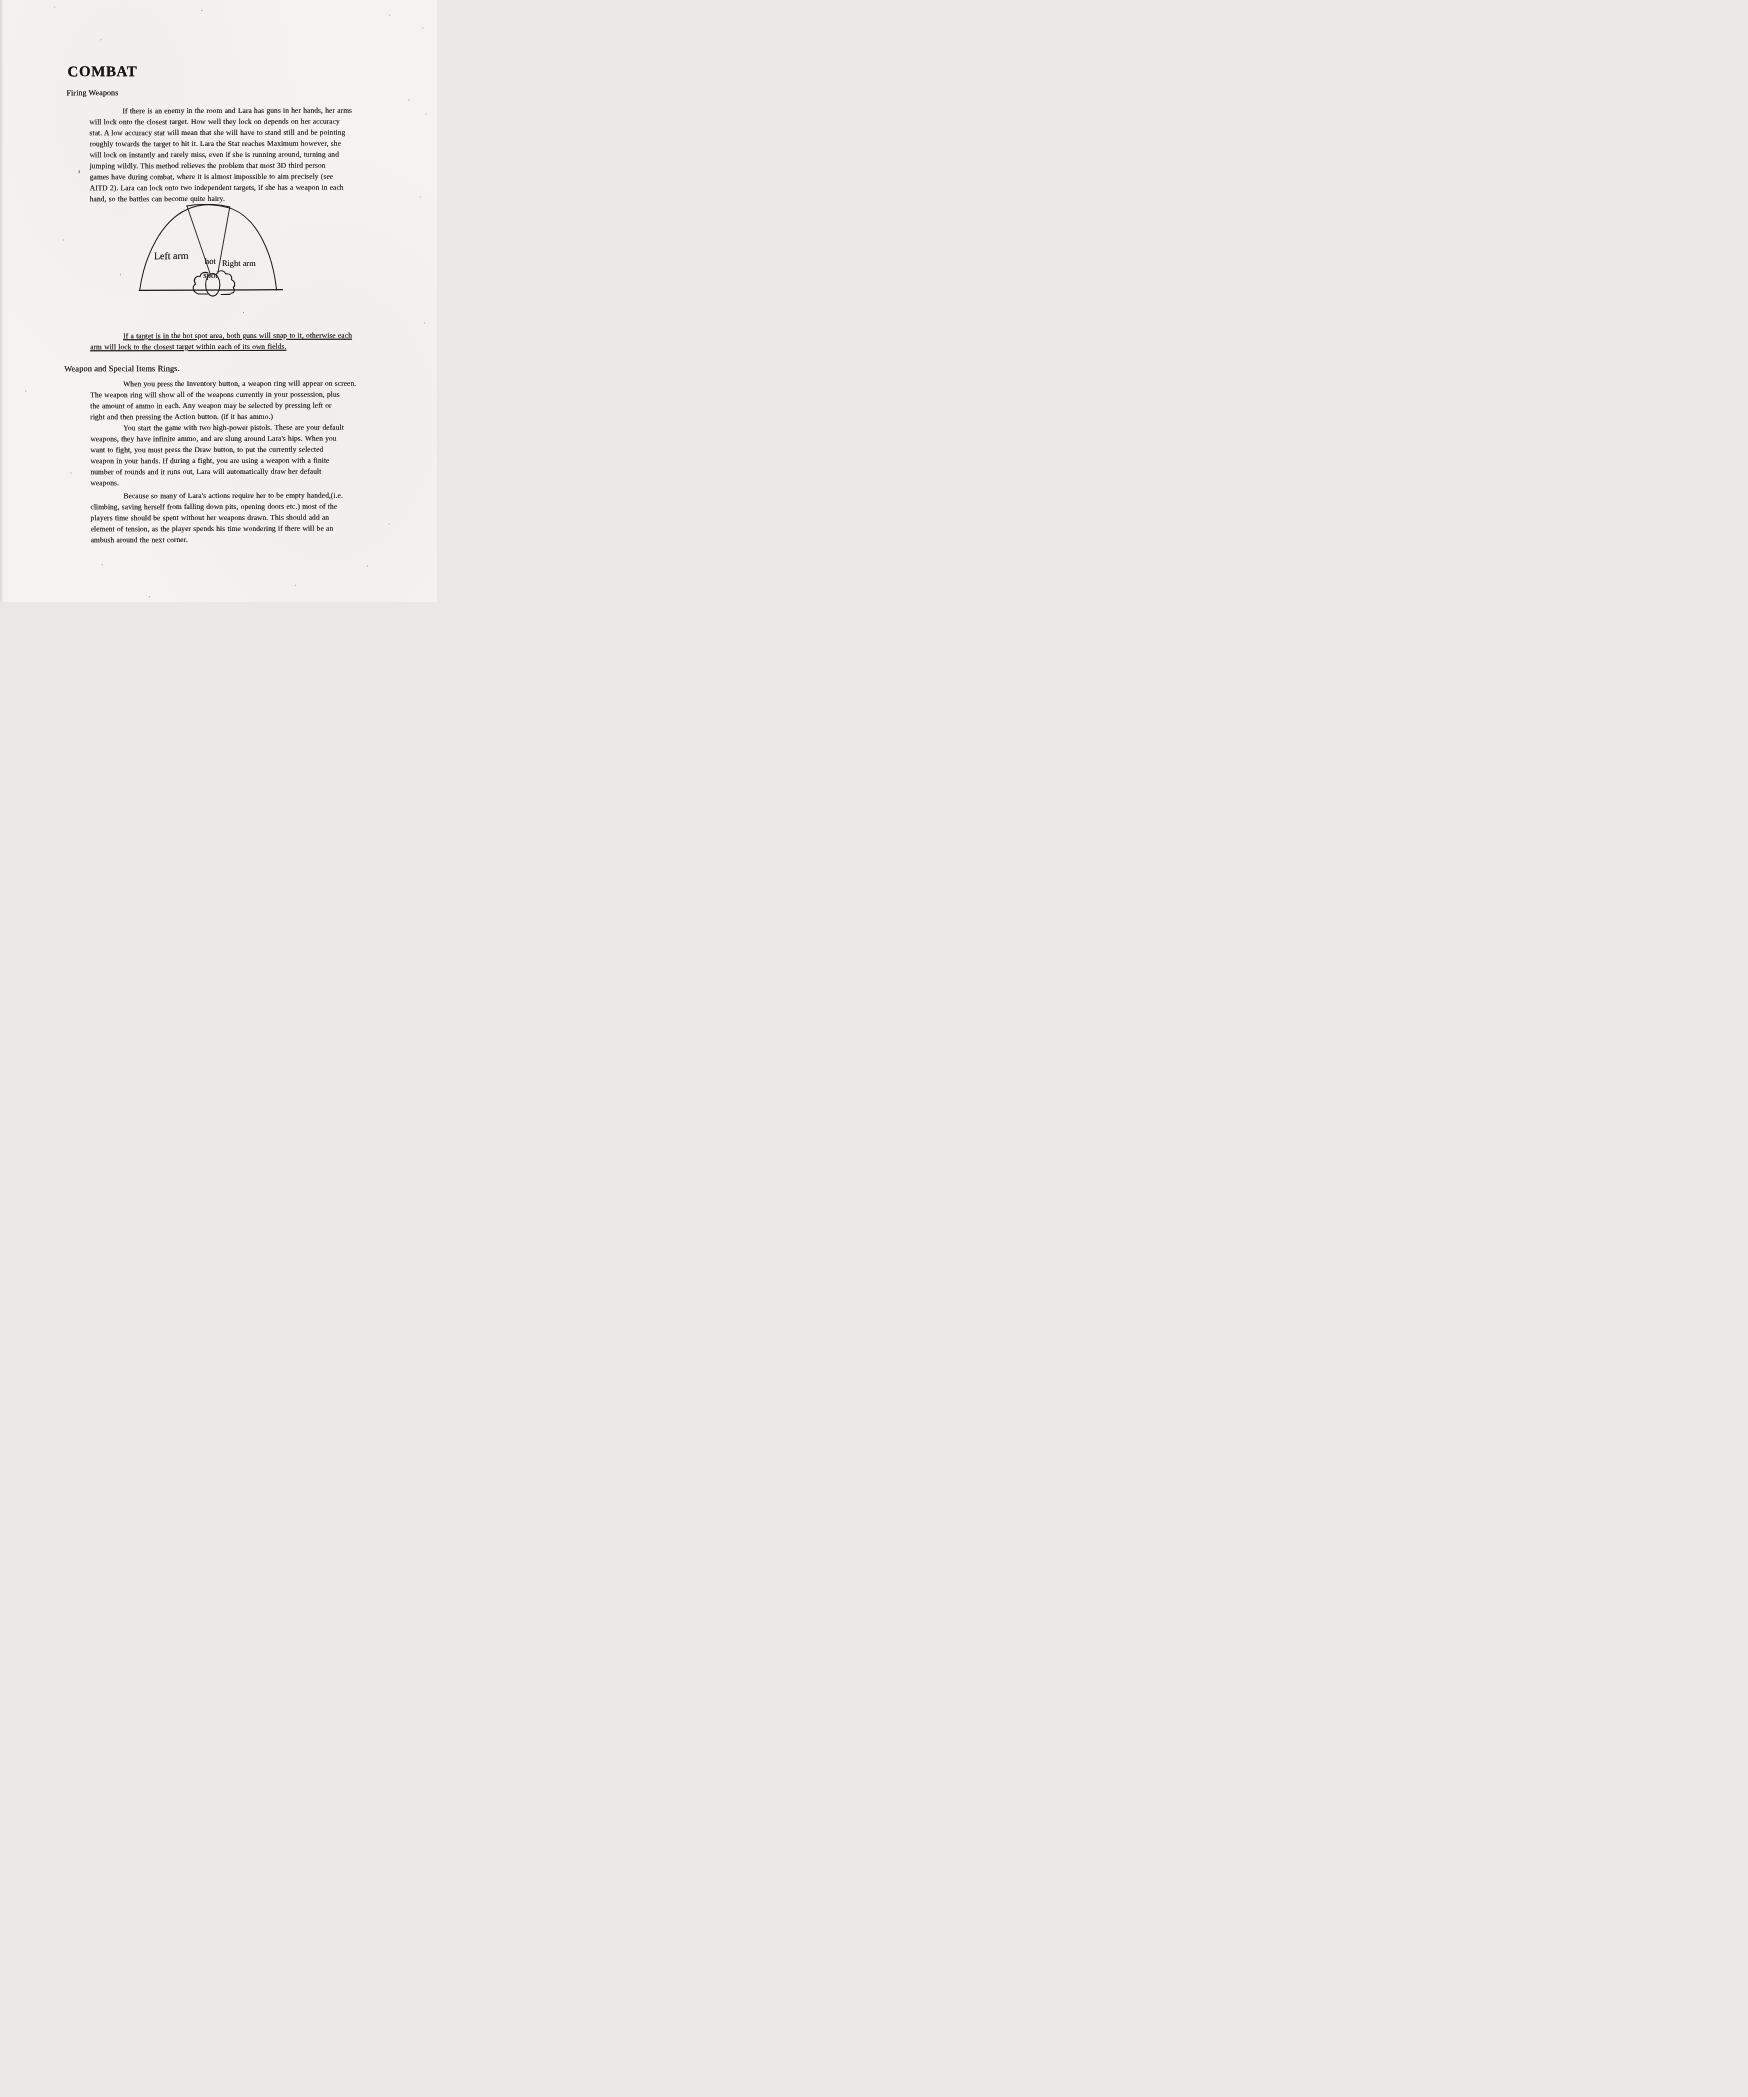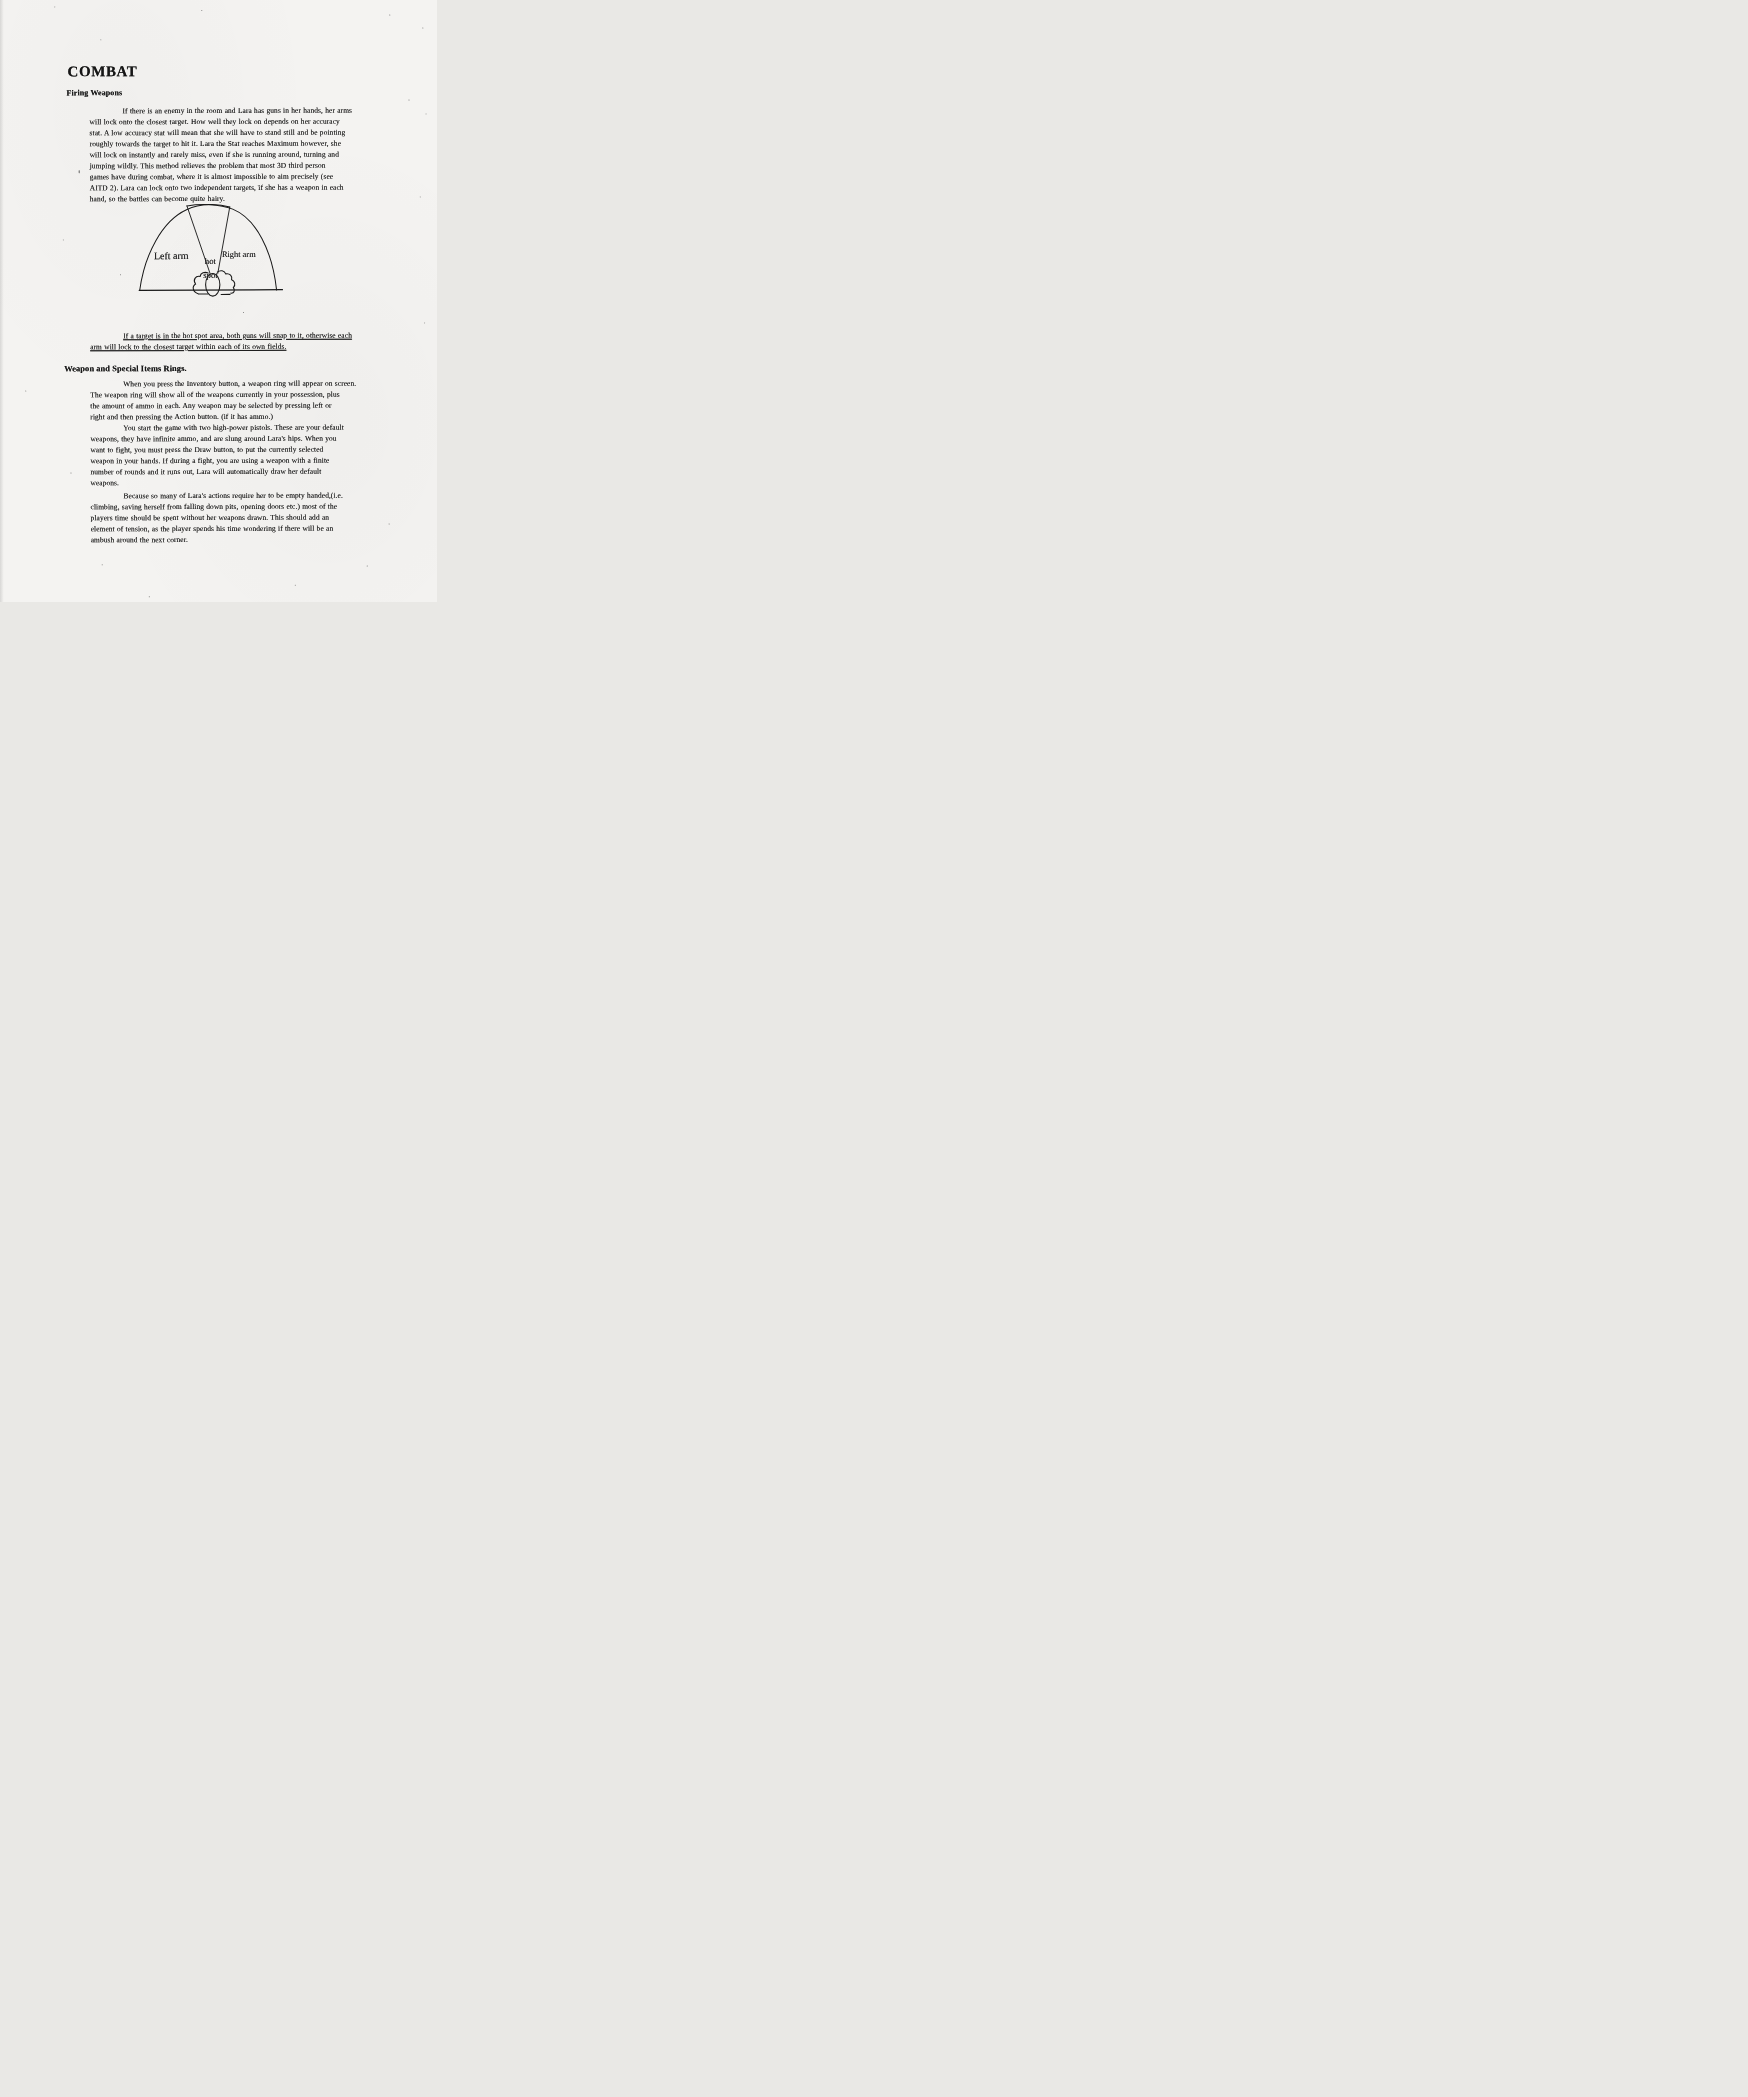--- a/index.html
+++ b/index.html
@@ -18,21 +18,21 @@
       var(--paper);
     color:var(--ink);
   }
   .content{position:absolute;inset:0;transform:rotate(-0.15deg);transform-origin:50% 48%;}
   .doc-title{
     position:absolute;left:68px;top:63px;
     font-size:15px;font-weight:bold;letter-spacing:0.6px;color:#161616;
     text-shadow:0 0 0.3px rgba(20,20,20,.75);
   }
   .heading{
-    position:absolute;font-weight:bold;color:#181818;
+    position:absolute;font-weight:normal;color:#181818;
     text-shadow:0 0 0.2px rgba(20,20,20,.7);
   }
   .h-firing{left:67px;top:88px;font-size:8px;letter-spacing:0.1px;}
   .h-rings{left:64px;top:364px;font-size:8.4px;letter-spacing:0.1px;}
   .para{position:absolute;left:90px;width:323px;}
   .line{
     white-space:nowrap;font-size:7.4px;line-height:11px;
     letter-spacing:0.1px;word-spacing:0.3px;
     text-shadow:0 0 0.2px rgba(25,25,25,.65);
   }
@@ -43,21 +43,21 @@
   .p4{top:422px;}
   .p5{top:490px;}
   .diagram{position:absolute;left:138px;top:197px;width:147px;height:105px;}
   .diagram svg{position:absolute;left:0;top:0;}
   .dlabel{
     position:absolute;color:#1a1a1a;
     text-shadow:0 0 0.2px rgba(25,25,25,.6);
   }
   .lbl-hotspot{left:55px;top:20.6px;width:35px;text-align:center;font-size:8.8px;line-height:14px;margin-top:36px;}
   .lbl-left{left:16px;top:53px;font-size:10px;}
-  .lbl-right{left:84px;top:53px;font-size:8.4px;}
+  .lbl-right{left:84px;top:62px;font-size:8.4px;}
   .speck{position:absolute;background:#2c2c2c;border-radius:50%;}
   .mark{position:absolute;background:#333;border-radius:40%;}
 </style>
 </head>
 <body>
 
 <div class="page">
   <div class="content">
 
     <div class="doc-title">COMBAT</div>

